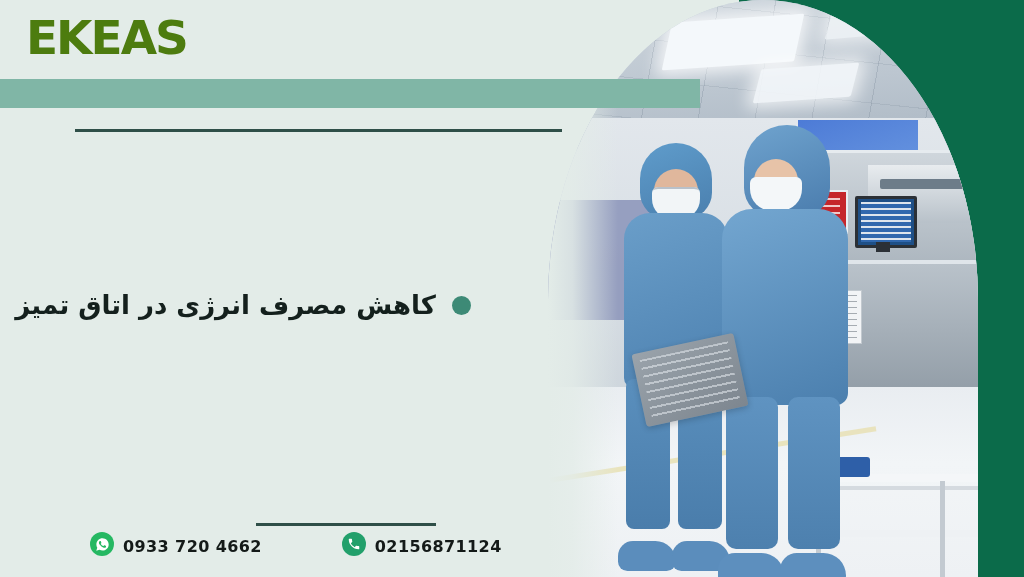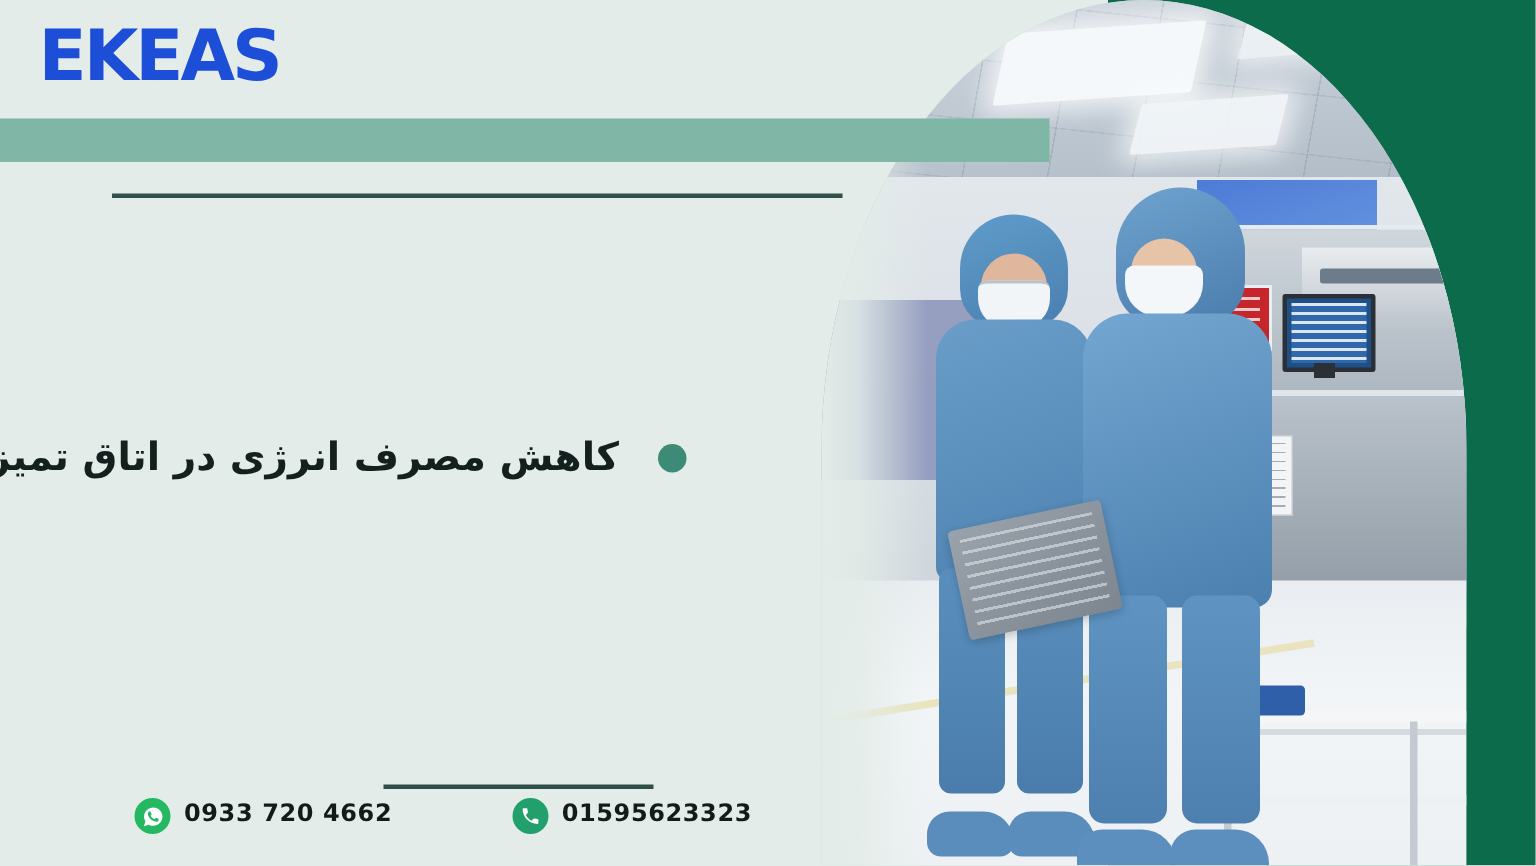--- a/index.html
+++ b/index.html
@@ -221,63 +221,63 @@
     background:linear-gradient(90deg,#e3ece8 0%,rgba(227,236,232,.85) 35%,rgba(227,236,232,0) 100%);
   }
 
   
   .logo{
     position:absolute;top:14px;left:26px;width:230px;text-align:left;direction:ltr;
   }
   .logo-word{
     font-family:"DejaVu Sans","Liberation Sans",sans-serif;
     font-weight:700;font-size:47px;line-height:47px;letter-spacing:-2px;
-    color:#1d4ed8;
+    color:#4d7c0f;
   }
   .logo-sub{
     font-family:"DejaVu Sans","Liberation Sans",sans-serif;
     font-weight:700;font-size:17px;line-height:22px;letter-spacing:.3px;
     color:#e0252b;margin-top:2px;
   }
 
   .band{
     position:absolute;top:79px;left:0;width:700px;height:29px;
     background:#80b6a6;
   }
   .rule-top{
     position:absolute;top:129px;left:75px;width:487px;height:3px;
     background:#2f4f48;
   }
 
   
   .headline{
     position:absolute;top:286px;left:28px;width:430px;
-    display:flex;align-items:center;justify-content:space-between;
-    direction:rtl;gap:26px;
+    display:flex;align-items:center;justify-content:center;
+    direction:rtl;gap:16px;
   }
   .bullet{
     flex:0 0 auto;width:19px;height:19px;border-radius:50%;
     background:#3d8a76;
   }
   .headline-text{
     font-family:"DejaVu Sans","Liberation Sans",sans-serif;
     font-weight:700;font-size:26px;line-height:38px;color:#14201d;
     white-space:nowrap;
   }
 
   
   .rule-bottom{
     position:absolute;top:523px;left:256px;width:180px;height:3px;
     background:#2f4f48;
   }
   .contacts{
     position:absolute;top:532px;left:70px;width:470px;
     display:flex;direction:ltr;align-items:center;gap:60px;
   }
-  .contact{display:flex;align-items:flex-start;gap:9px;direction:ltr;padding-left:20px;}
+  .contact{display:flex;align-items:flex-end;gap:9px;direction:ltr;padding-left:20px;}
   .cicon{
     width:24px;height:24px;border-radius:50%;
     display:flex;align-items:center;justify-content:center;flex:0 0 auto;
   }
   .cicon.wa{background:#25b862;}
   .cicon.ph{background:#22a06b;}
   .cicon svg{display:block;}
   .cnum{
     font-family:"DejaVu Sans","Liberation Sans",sans-serif;
     font-weight:700;font-size:16px;letter-spacing:.4px;color:#141a18;
@@ -374,18 +374,18 @@
       </span>
       <span class="cnum">0933 720 4662</span>
     </div>
 
     <div class="contact">
       <span class="cicon ph">
         <svg width="14" height="14" viewBox="0 0 24 24" aria-hidden="true">
           <path fill="#ffffff" d="M6.6 10.8c1.44 2.83 3.77 5.15 6.6 6.6l2.2-2.2c.27-.27.67-.36 1.02-.24 1.12.37 2.33.57 3.58.57.55 0 1 .45 1 1V20c0 .55-.45 1-1 1C10.52 21 3 13.48 3 4c0-.55.45-1 1-1h3.5c.55 0 1 .45 1 1 0 1.25.2 2.46.57 3.58.11.35.03.74-.25 1.02l-2.22 2.2z"></path>
         </svg>
       </span>
-      <span class="cnum">01595623323</span>
+      <span class="cnum">02156871124</span>
     </div>
 
   </div>
 
 </div>
 
 </body></html>

